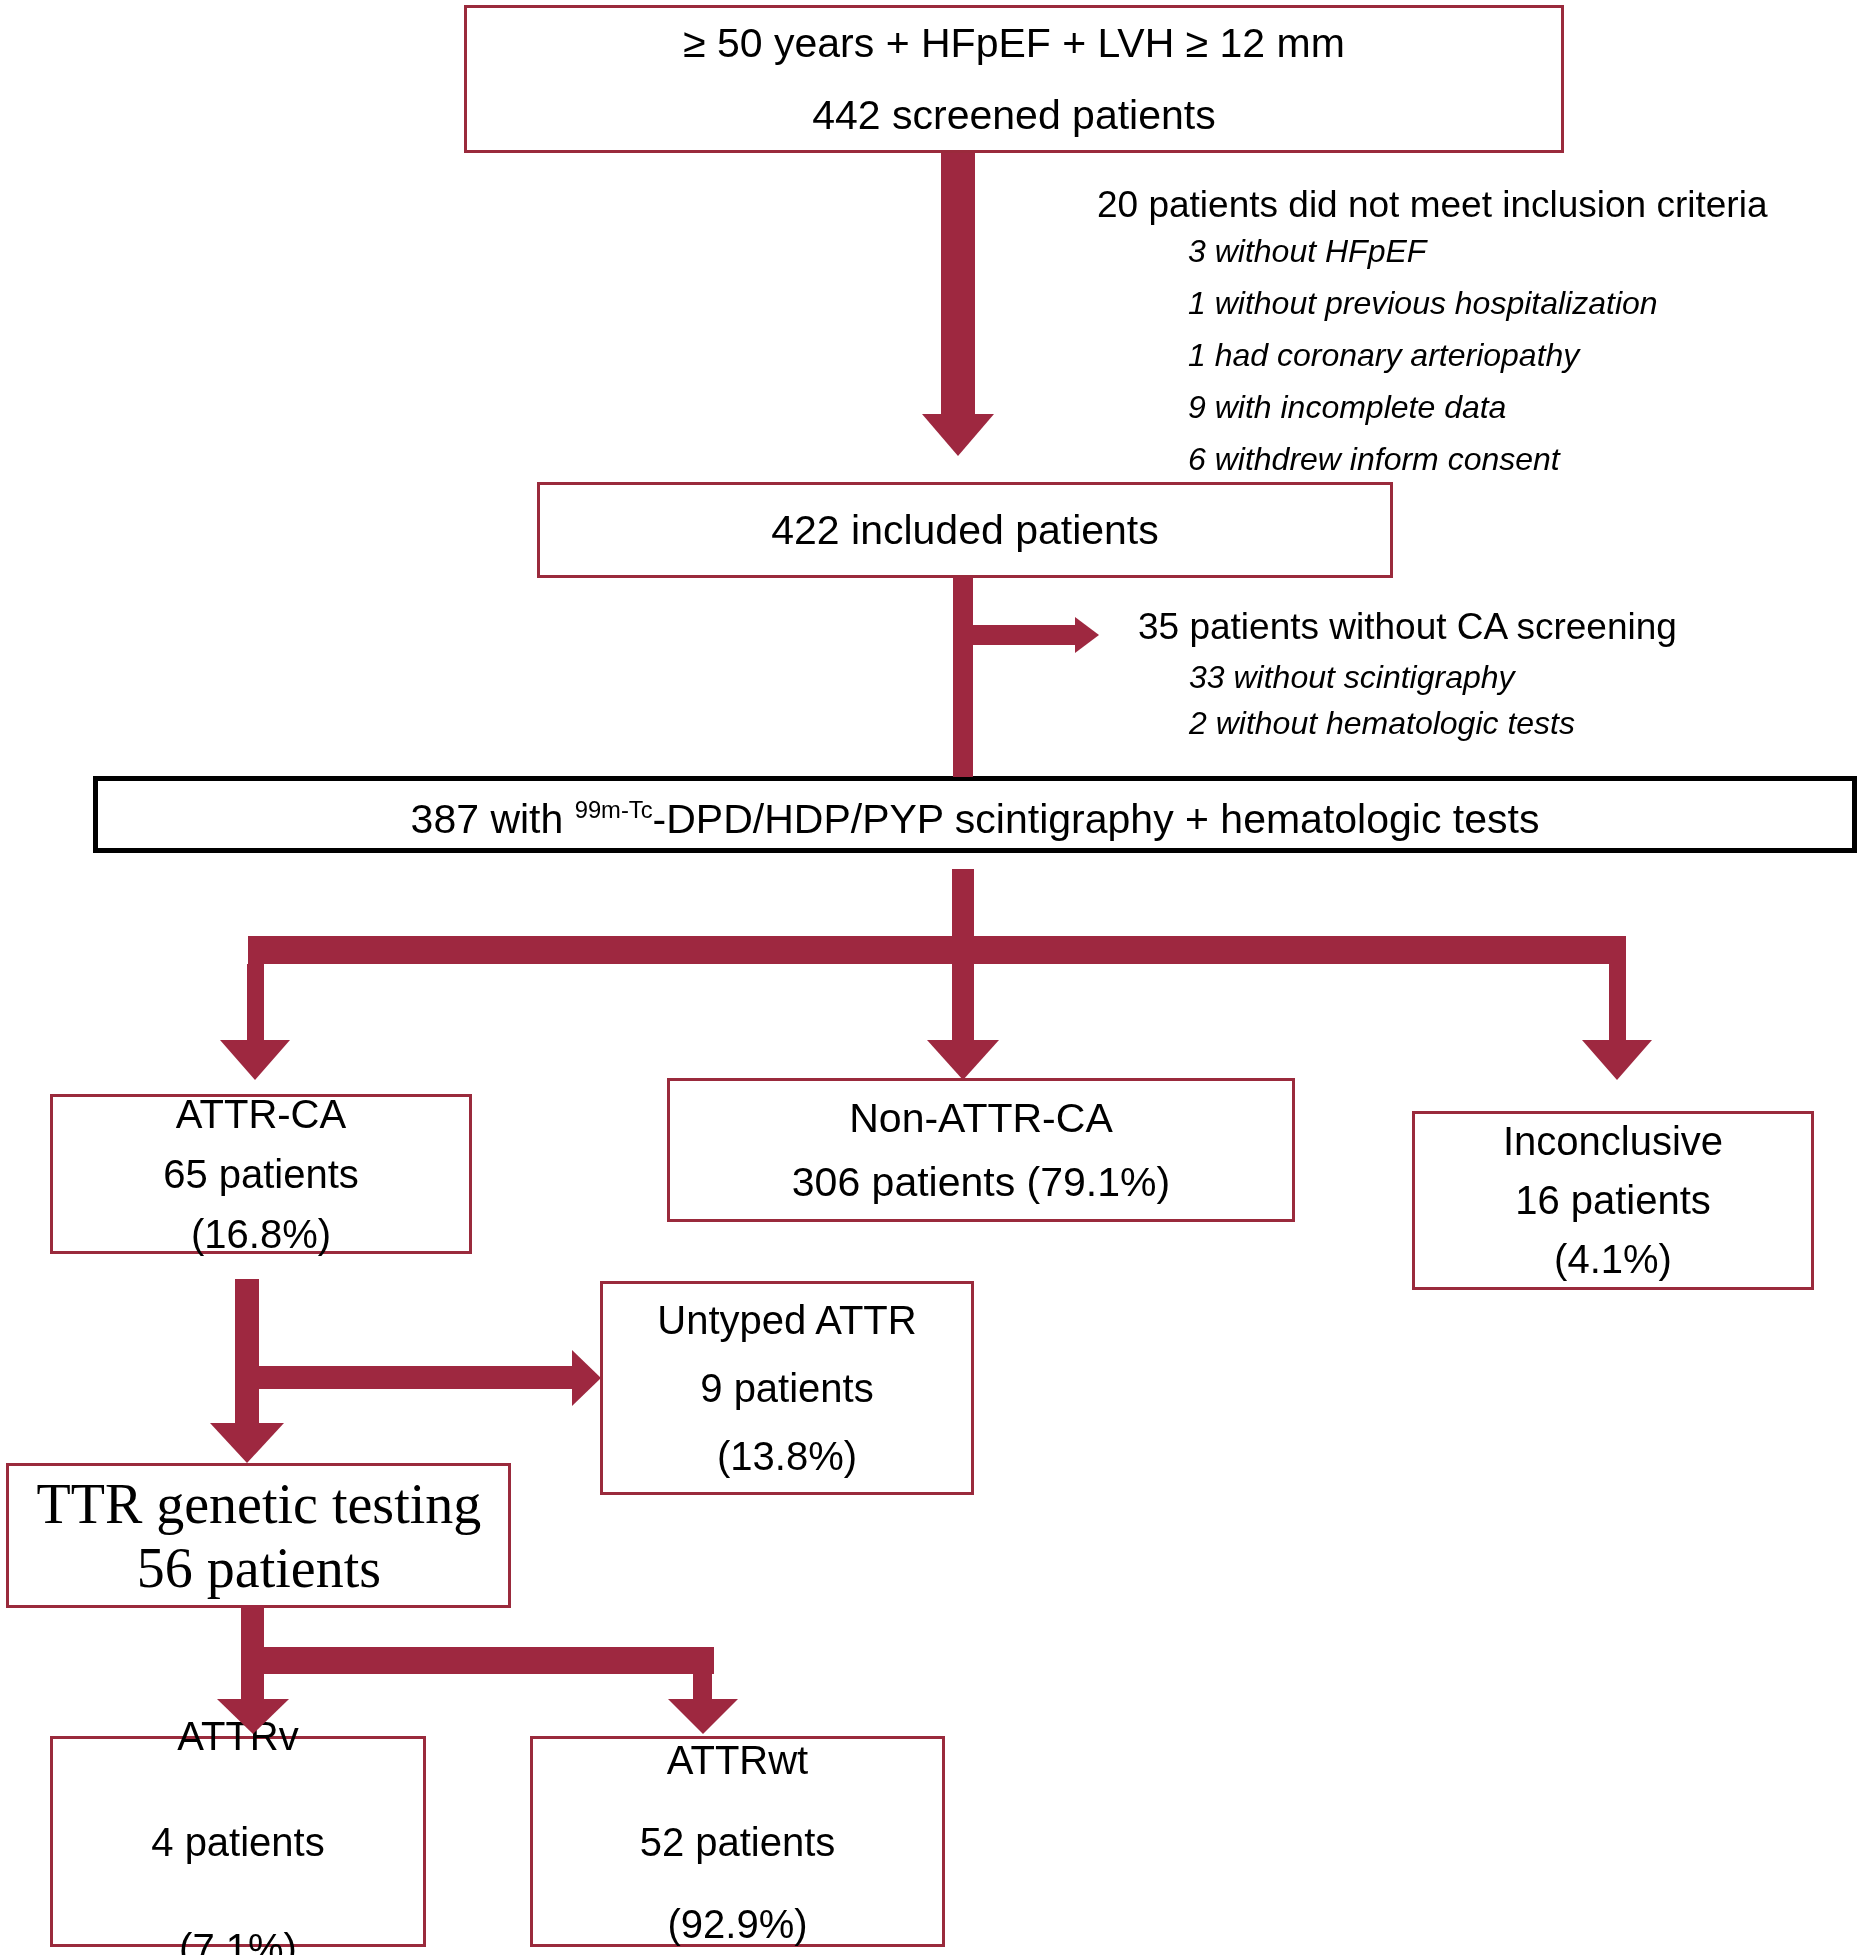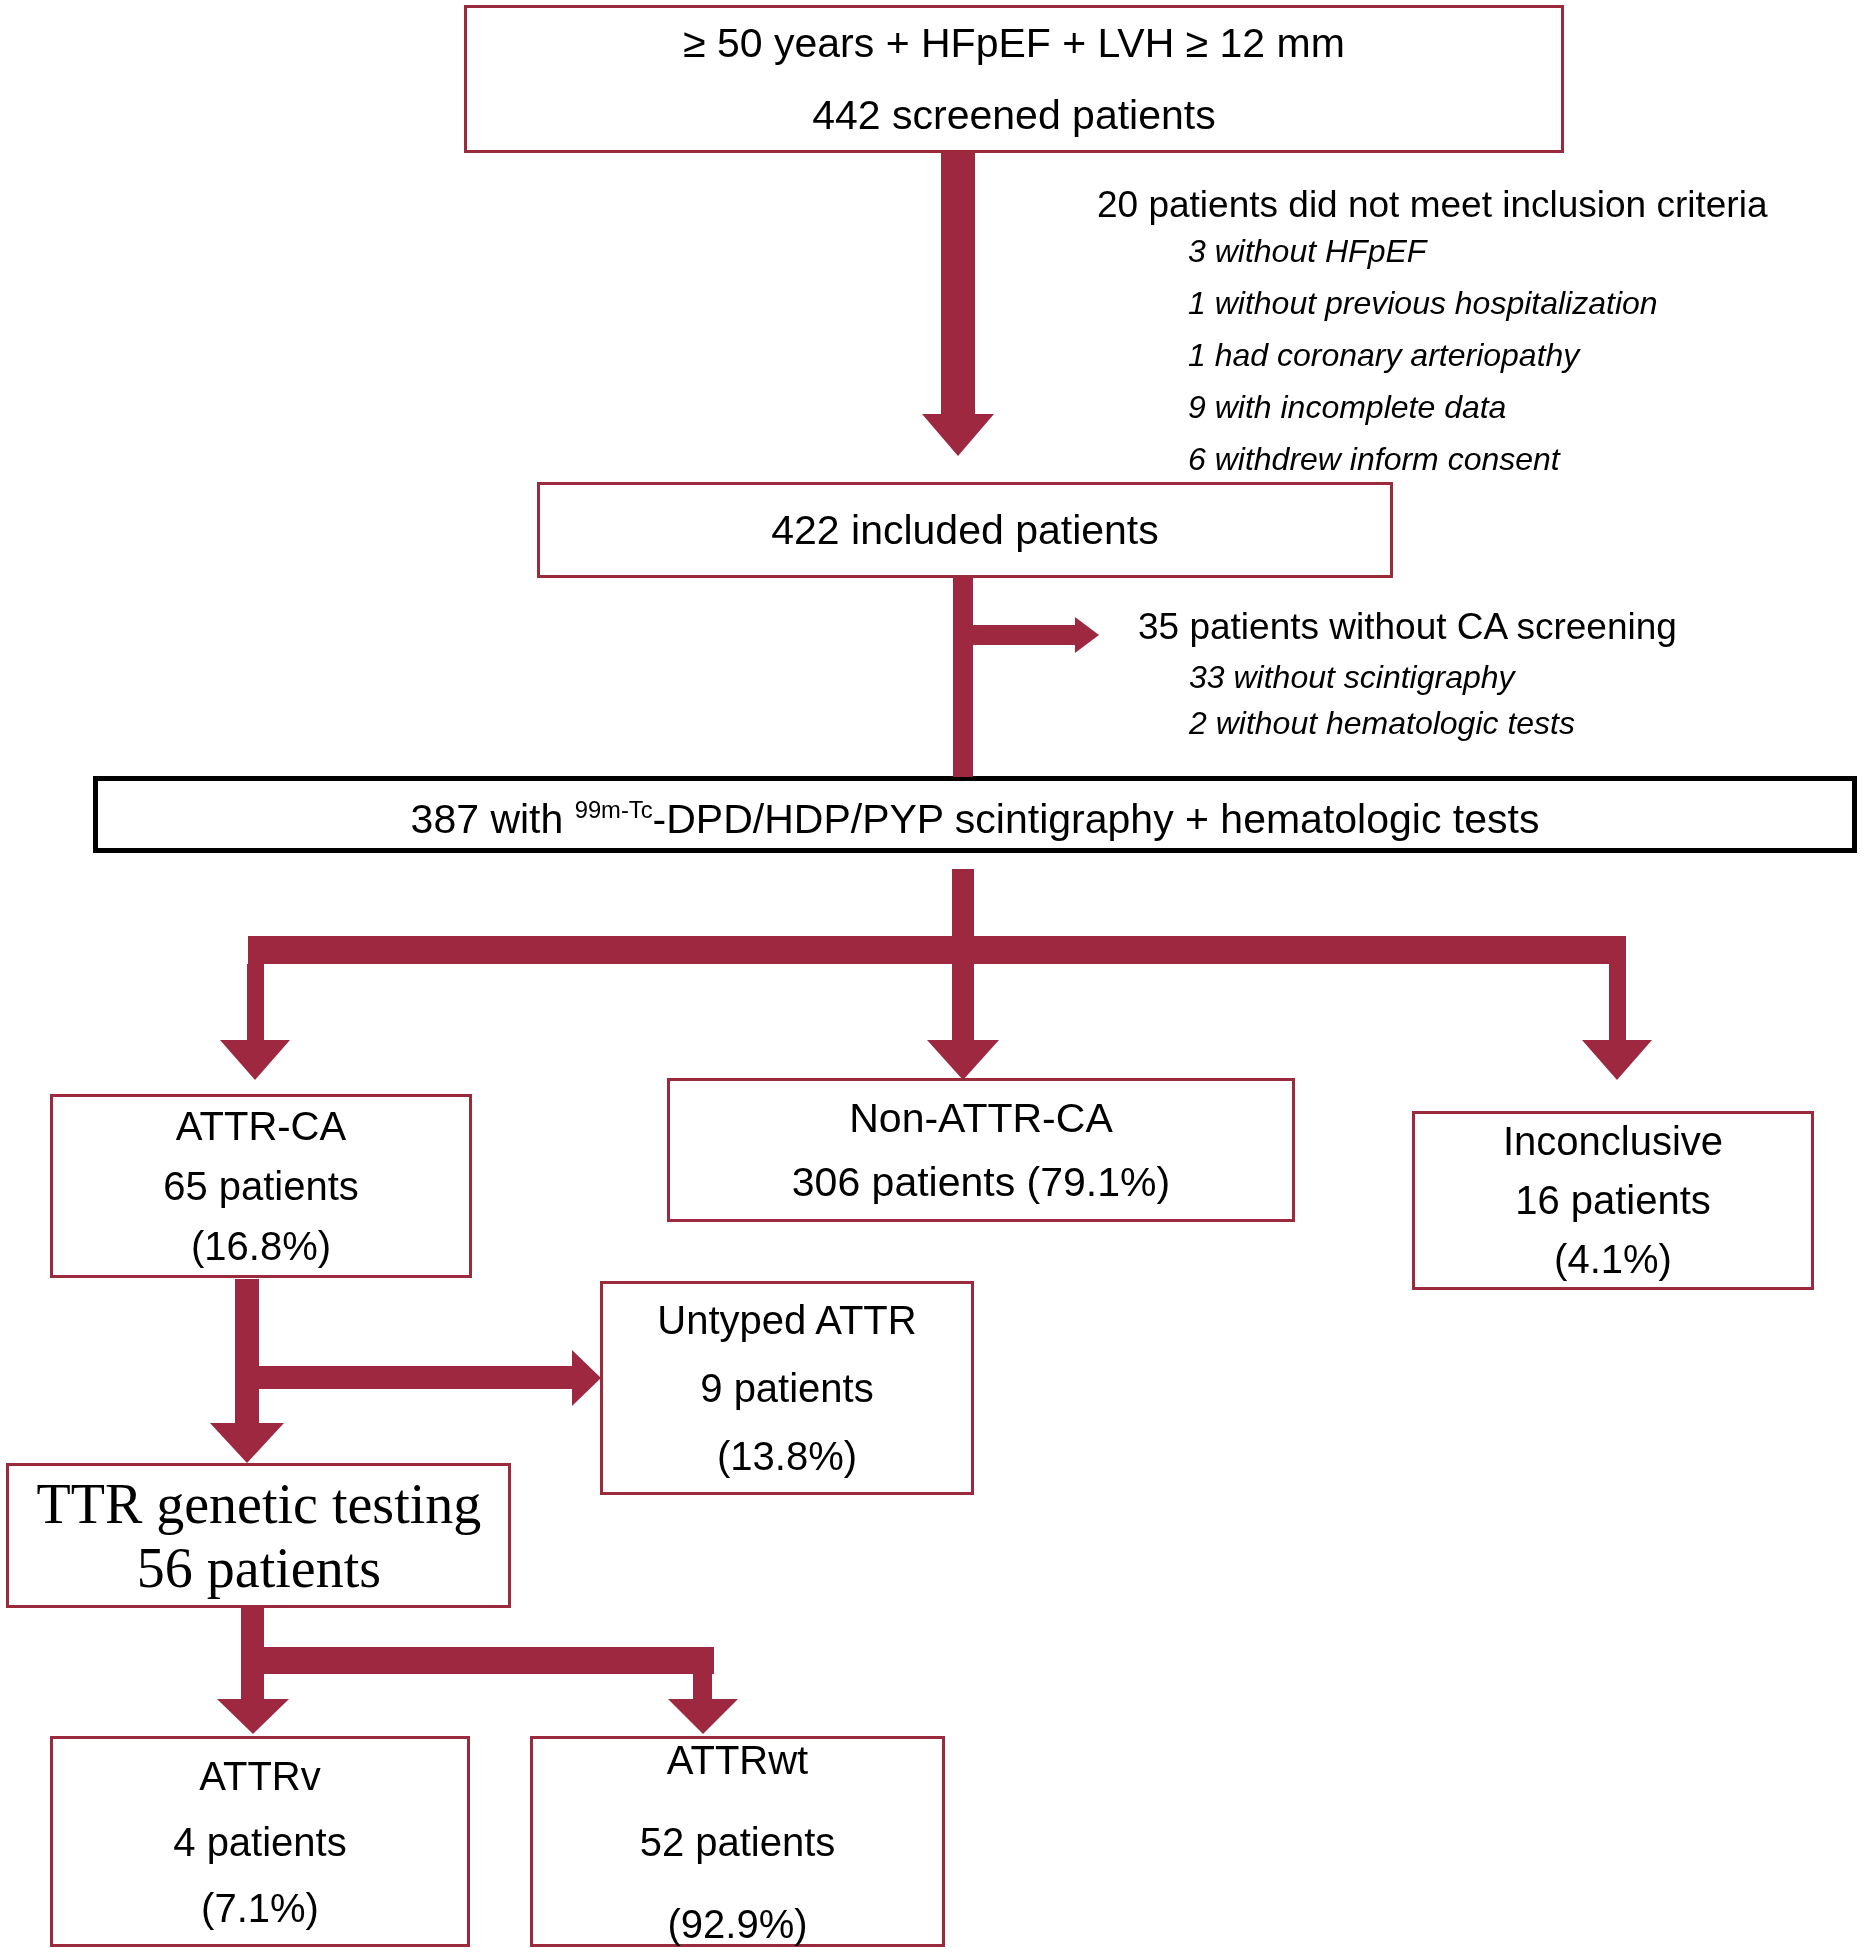--- a/index.html
+++ b/index.html
@@ -26,36 +26,36 @@
   #box-screened{left:464px;top:5.1px;width:1100px;height:148px;}
   #box-screened .bl{font-size:41px;line-height:72px;}
 
   #box-included{left:537px;top:482px;width:856px;height:96px;}
   #box-included .bl{font-size:41px;line-height:45px;}
 
   #box-scint{left:93px;top:776px;width:1764px;height:77px;border:5.7px solid var(--scint-border);}
   #box-scint .bl{font-size:41px;line-height:45px;}
   .sup{font-size:0.58em;vertical-align:super;}
 
-  #box-attr-ca{left:50px;top:1094px;width:422px;height:184px;}
+  #box-attr-ca{left:50px;top:1094px;width:422px;height:160px;}
   #box-attr-ca .bl{font-size:40px;line-height:60px;}
 
   #box-non-attr-ca{left:667px;top:1078px;width:628px;height:144px;}
   #box-non-attr-ca .bl{font-size:41px;line-height:64px;}
 
   #box-inconclusive{left:1412px;top:1111px;width:402px;height:179px;}
   #box-inconclusive .bl{font-size:40px;line-height:59px;}
 
   #box-untyped{left:600px;top:1281px;width:374px;height:214px;}
   #box-untyped .bl{font-size:40px;line-height:68px;}
 
   #box-ttr{left:6.4px;top:1463px;width:505px;height:145px;}
   #box-ttr .bl{font-size:56px;line-height:64px;font-family:Liberation Serif, serif;}
 
-  #box-attrv{left:50px;top:1736px;width:420px;height:211px;}
+  #box-attrv{left:50px;top:1736px;width:376px;height:211px;gap:40px;}
   #box-attrv .bl{font-size:40px;line-height:66px;}
 
   #box-attrwt{left:530px;top:1736px;width:415px;height:211px;gap:16px;}
   #box-attrwt .bl{font-size:40px;line-height:66px;}
 
   
   .note-heading{position:absolute;font-size:37px;white-space:nowrap;}
   .note-items{position:absolute;font-style:italic;font-size:32px;white-space:nowrap;}
   #excl-heading{left:1097px;top:184px;}
   #excl-items{left:1188px;top:225px;line-height:52px;}

